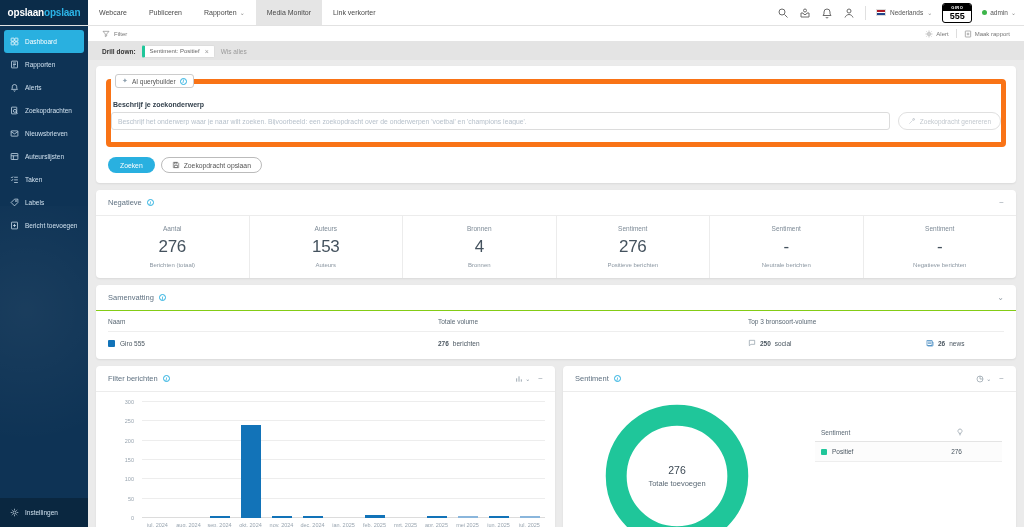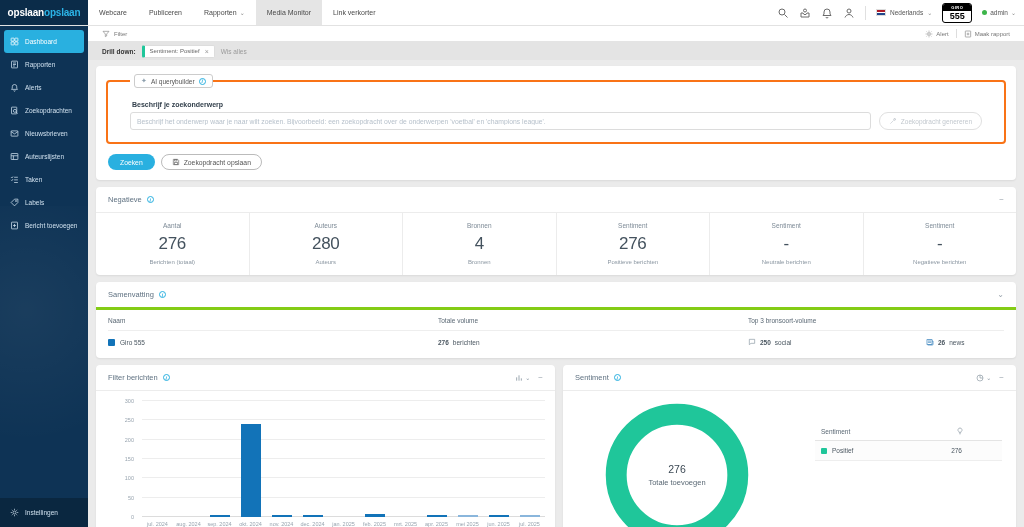--- a/index.html
+++ b/index.html
@@ -54,21 +54,21 @@
   .chip { display:flex; align-items:center; background:#fff; border:1px solid #ddd; border-left:3px solid #1fc69a;
     border-radius:2px; font-size:6px; color:#666; padding:2px 5px; gap:5px; cursor:pointer; }
   .chip .x { color:#999; font-size:7px; cursor:pointer; }
   .dd-clear { font-size:6.5px; color:#9a9a9a; cursor:pointer; }
 
   .content { padding:6px 8px; }
   .card { background:#fff; border-radius:4px; box-shadow:0 1px 2px rgba(0,0,0,0.08); }
 
   
   .qb-card { padding:8px 10px 10px; margin-bottom:7px; }
-  .qb-fieldset { border:2px solid #f97316; border-radius:4px; padding:6px 22px 12px; }
+  .qb-fieldset { border:5px solid #f97316; border-radius:4px; padding:6px 0 12px; }
   .qb-legend { display:flex; align-items:center; gap:4px; border:1px solid #ccc; border-radius:3px;
     padding:2px 6px; font-size:6.5px; color:#555; margin-left:4px; background:#fff; cursor:pointer; }
   .qb-legend .spark { color:#8ea0ae; font-size:7px; }
   .info-i { display:inline-flex; align-items:center; justify-content:center; width:7px; height:7px;
     border:1px solid #29b0e0; border-radius:50%; color:#29b0e0; font-size:5px; font-style:italic; font-weight:bold; }
   .qb-label { font-size:7px; font-weight:bold; color:#33404c; margin:7px 0 4px 2px; }
   .qb-row { display:flex; gap:8px; align-items:stretch; }
   .qb-input { flex:1; height:18px; border:1px solid #dcdcdc; border-radius:3px; font-size:6.8px;
     padding:0 6px; color:#333; font-family:"Liberation Sans", sans-serif; }
   .qb-input::placeholder { color:#b7c1cb; }
@@ -406,21 +406,21 @@
         </div>
       </div>
       <div class="stats">
         <div class="stat">
           <div class="stat-top">Aantal</div>
           <div class="stat-num">276</div>
           <div class="stat-bottom">Berichten (totaal)</div>
         </div>
         <div class="stat">
           <div class="stat-top">Auteurs</div>
-          <div class="stat-num">280</div>
+          <div class="stat-num">153</div>
           <div class="stat-bottom">Auteurs</div>
         </div>
         <div class="stat">
           <div class="stat-top">Bronnen</div>
           <div class="stat-num">4</div>
           <div class="stat-bottom">Bronnen</div>
         </div>
         <div class="stat">
           <div class="stat-top">Sentiment</div>
           <div class="stat-num">276</div>
@@ -433,21 +433,21 @@
         </div>
         <div class="stat">
           <div class="stat-top">Sentiment</div>
           <div class="stat-num">-</div>
           <div class="stat-bottom">Negatieve berichten</div>
         </div>
       </div>
     </div>
 
     <div class="card summary-card">
-      <div class="sec-head" style="border-bottom:3px solid #84cc16;">
+      <div class="sec-head" style="border-bottom:1px solid #84cc16;">
         <span class="sec-title">Samenvatting</span>
         <span class="info-i">i</span>
         <div class="sec-right">
           <span class="collapse">⌄</span>
         </div>
       </div>
       <div class="sum-table">
         <div class="sum-head">
           <span>Naam</span>
           <span>Totale volume</span>

